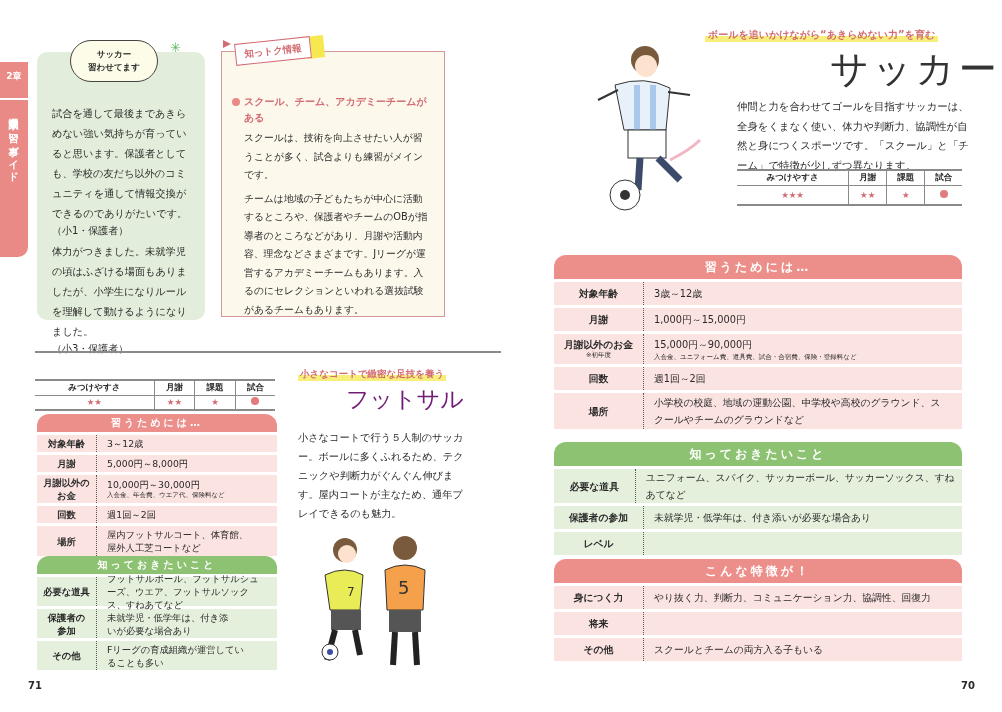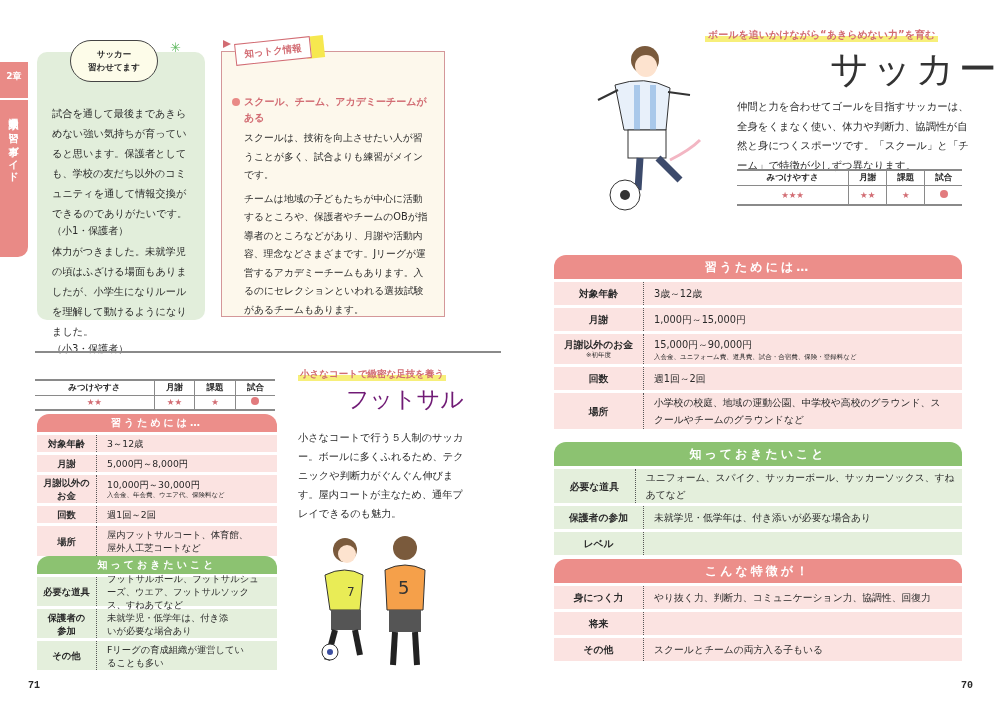--- a/index.html
+++ b/index.html
@@ -66,21 +66,21 @@
   
   .futsal-catch { left: 298px; top: 368px; font-size: 9.5px; color: #d26c73; font-weight: bold; background: linear-gradient(transparent 55%, #f7ef7a 55%); padding: 0 2px; }
   .futsal-title { left: 298px; top: 384px; font-size: 23px; color: #701a75; margin-left: 48px; }
   .futsal-desc { left: 298px; top: 428px; width: 170px; font-size: 10.2px; line-height: 19px; }
 
   
   .soccer-catch { left: 705px; top: 28px; font-size: 10px; color: #d26c73; font-weight: bold; background: linear-gradient(transparent 55%, #f7ef7a 55%); padding: 0 3px; }
   .soccer-title { left: 830px; top: 44px; font-size: 38px; color: #333; letter-spacing: 4px; }
   .soccer-desc { left: 737px; top: 97px; width: 232px; font-size: 10.4px; line-height: 19.5px; }
 
-  .page-num { font-size: 10px; font-weight: bold; top: 680px; font-family: Liberation Mono, monospace; }
+  .page-num { font-size: 10px; font-weight: bold; top: 680px; }
   .illust { position: absolute; }
 </style>
 </head>
 <body>
 
 <div class="abs chapter-tab">
   <div class="chapter-num">2章</div>
   <div class="chapter-name">運動系の習い事ガイド</div>
 </div>
 

